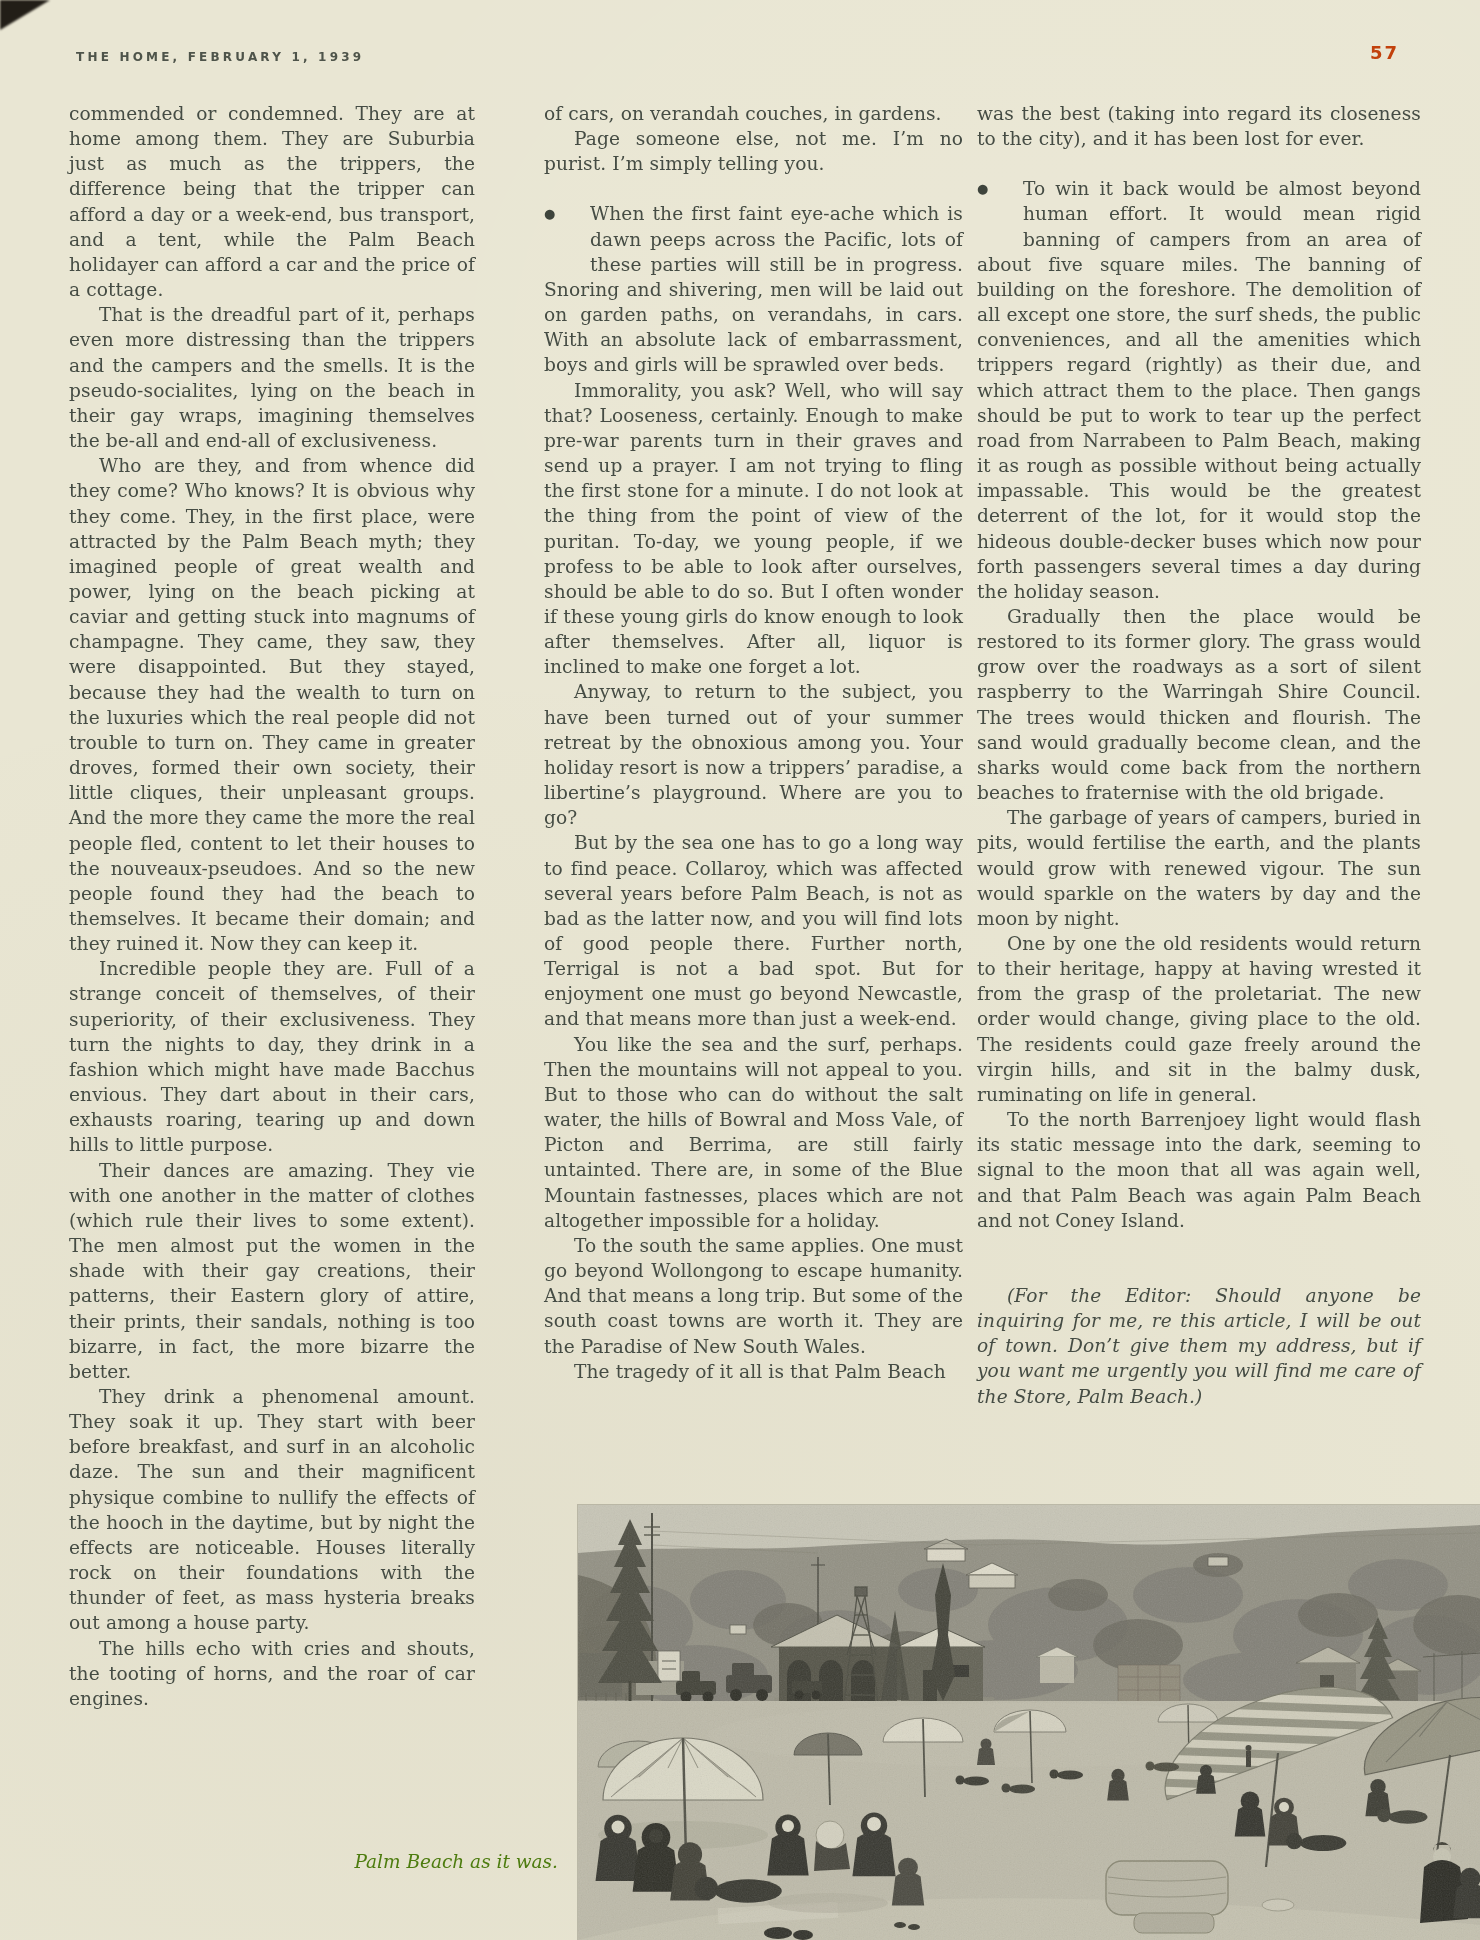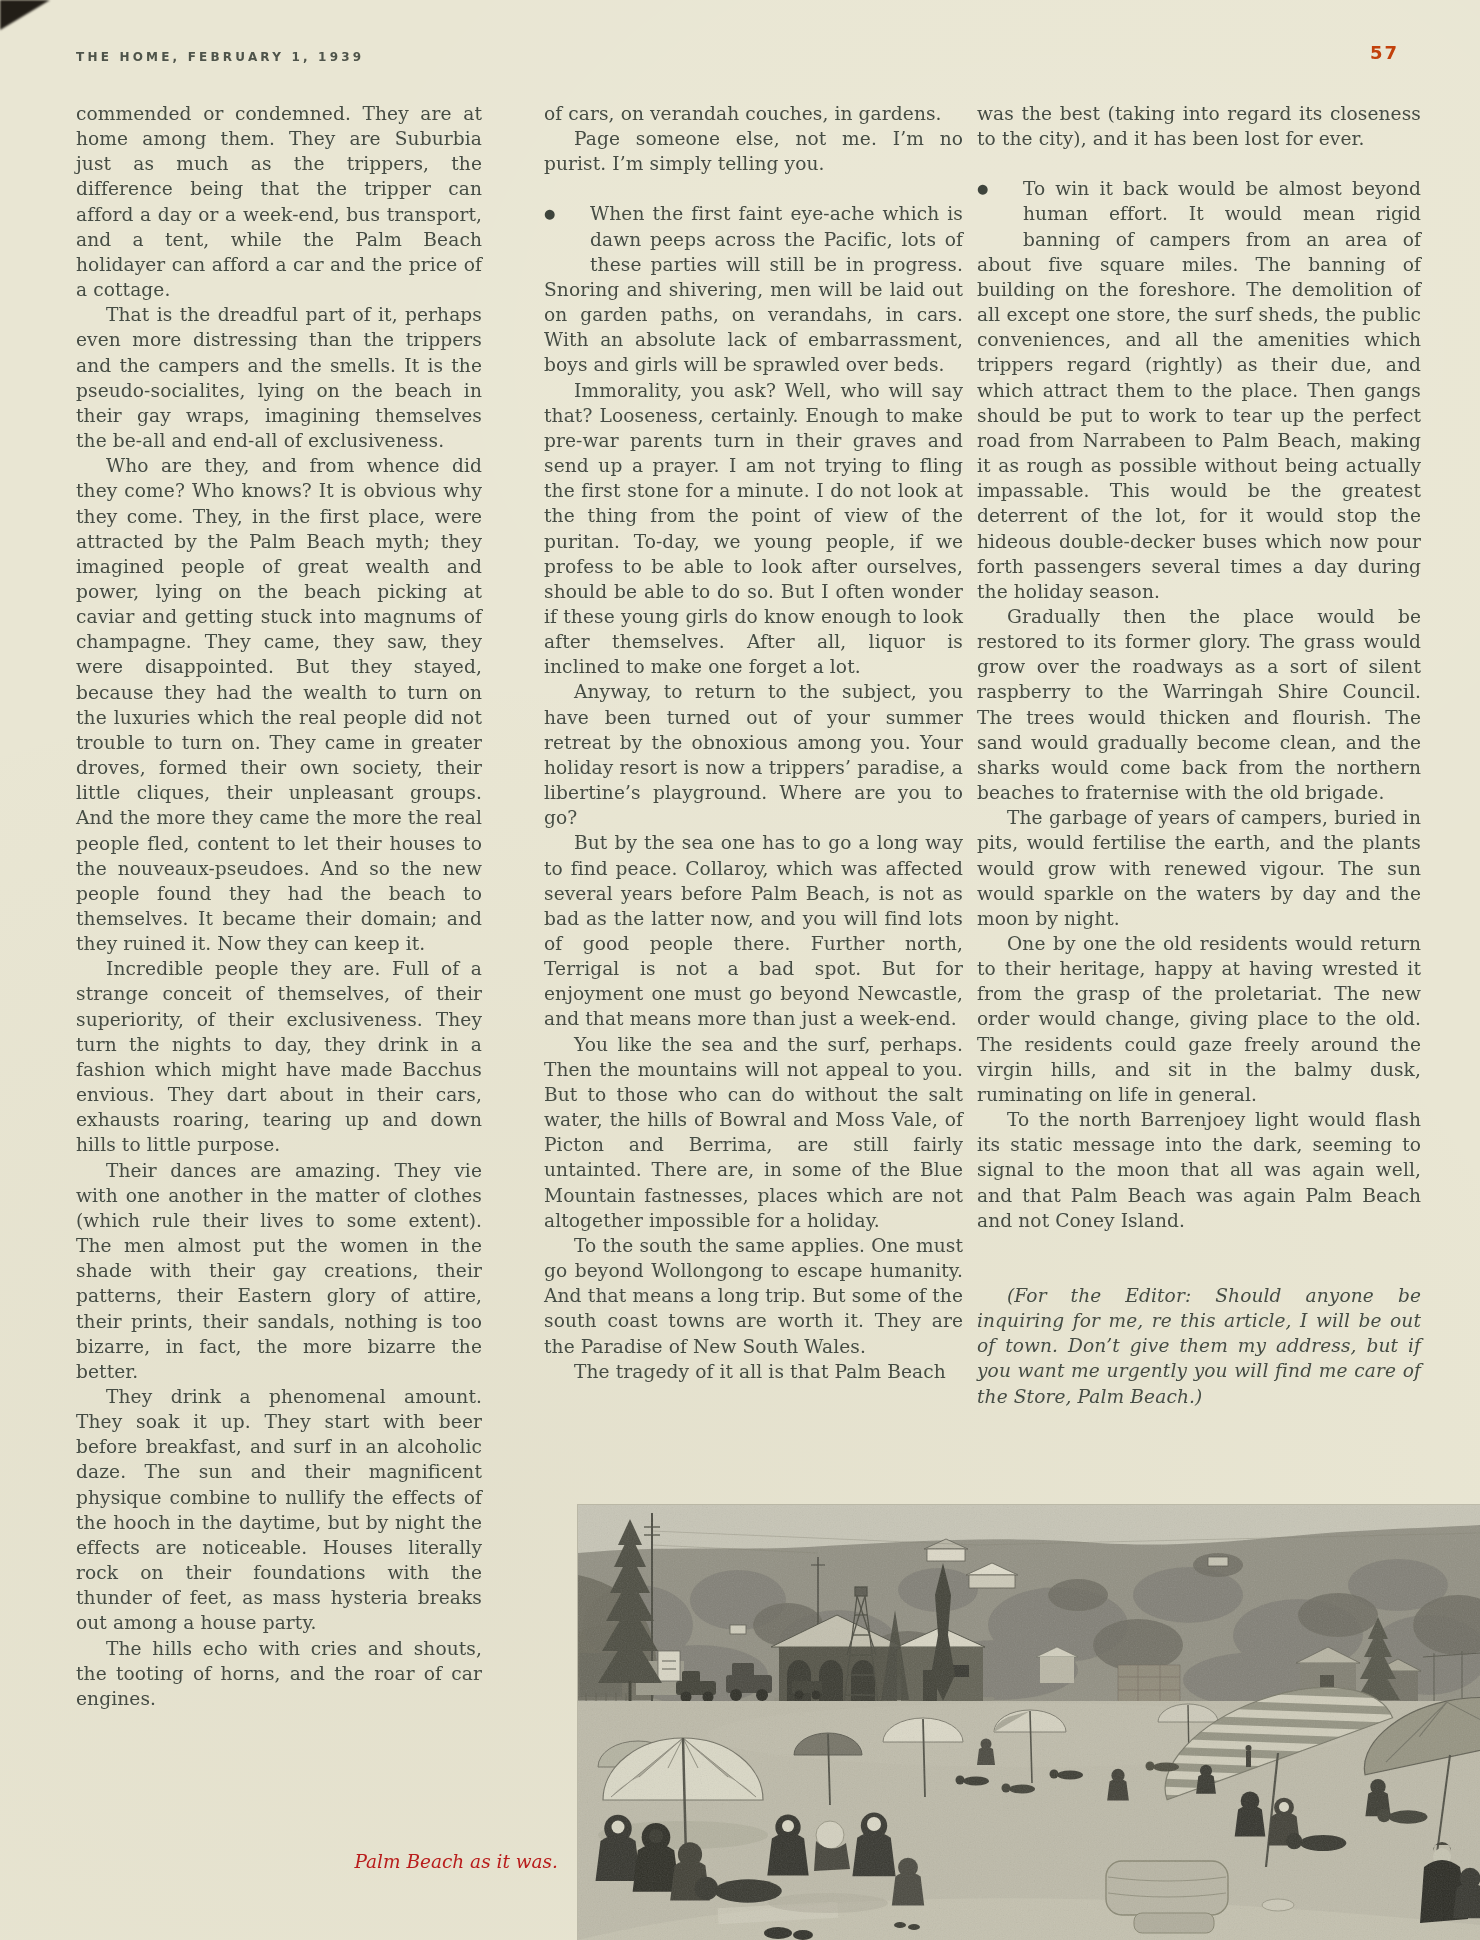--- a/index.html
+++ b/index.html
@@ -31,41 +31,41 @@
     font-family:"DejaVu Sans", sans-serif;
     font-size:18px; font-weight:700; letter-spacing:2px;
     color:#c2410c;
   }
   .col {
     position:absolute; top:101px;
     text-align:justify;
     font-size:18.6px; line-height:25.15px;
     letter-spacing:0.1px;
   }
-  #col1 { left:76px;  width:406px; }
+  #col1 { left:69px;  width:406px; }
   #col2 { left:528px; width:419px;margin-left:16px; }
   #col3 { left:977px; width:444px; }
   .col p { margin:0; }
   .col p.indent { text-indent:30px; }
   .col p.italic { font-style:italic; }
   .bullet {
     float:left; width:46px; height:51px;
     font-size:13px; line-height:26px;
     color:#3e443c;
   }
   .photo {
     position:absolute; left:578px; top:1505px;
     width:902px; height:435px;
     box-shadow:0 0 0 1px rgba(60,58,48,0.25);
   }
   .photo svg { display:block; width:902px; height:435px; }
   .caption {
     position:absolute; left:300px; top:1851px; width:258px;
     text-align:right; font-style:italic;
-    font-size:18.5px; color:#b91c1c;
+    font-size:18.5px; color:#4d7c0f;
   }
 </style>
 </head>
 <body>
 
 <div class="corner-tl"></div>
 
 <div class="running-head">THE HOME, FEBRUARY 1, 1939</div>
 <div class="page-num">57</div>
 

